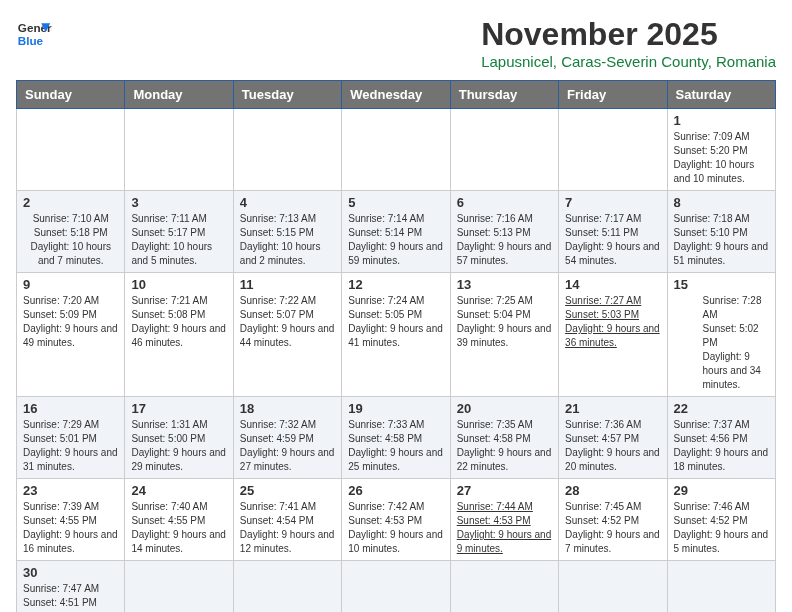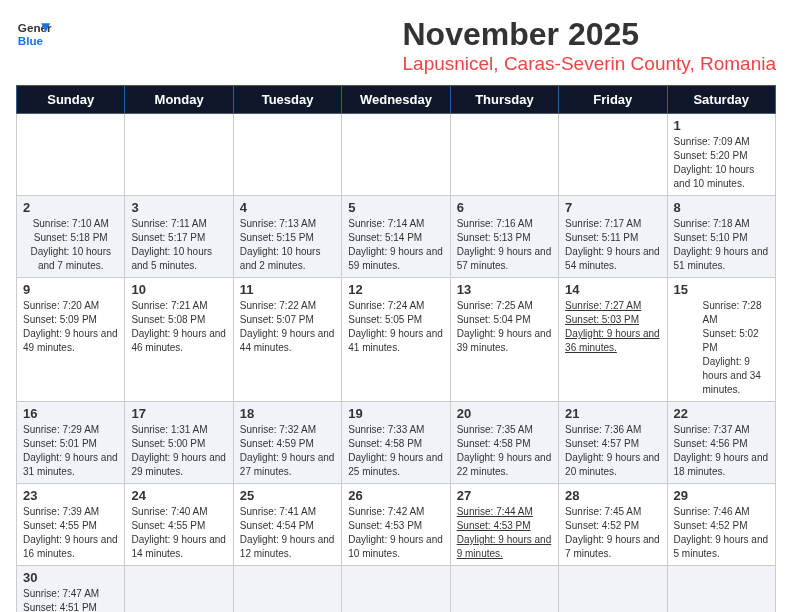--- a/index.html
+++ b/index.html
@@ -27,32 +27,32 @@
     }
     .title-area {
       text-align: left;
     }
     .month-title {
       font-size: 32px;
       font-weight: bold;
       color: #333;
     }
     .location-title {
-      font-size: 19px;
-      color: #ef4444;
+      font-size: 15px;
+      color: #15803d;
     }
     .calendar-table {
       width: 100%;
       border-collapse: collapse;
       border: 1px solid #ccc;
     }
     .calendar-table th {
-      background-color: #0f172a;
+      background-color: #737373;
       color: #fff;
-      text-align: center;
+      text-align: left;
       padding: 6px 8px;
       font-size: 13px;
       font-weight: bold;
       border: 1px solid #2a5f9e;
     }
     .calendar-table td {
       vertical-align: top;
       border: 1px solid #ccc;
       padding: 4px 6px;
       width: calc(100% / 7);

